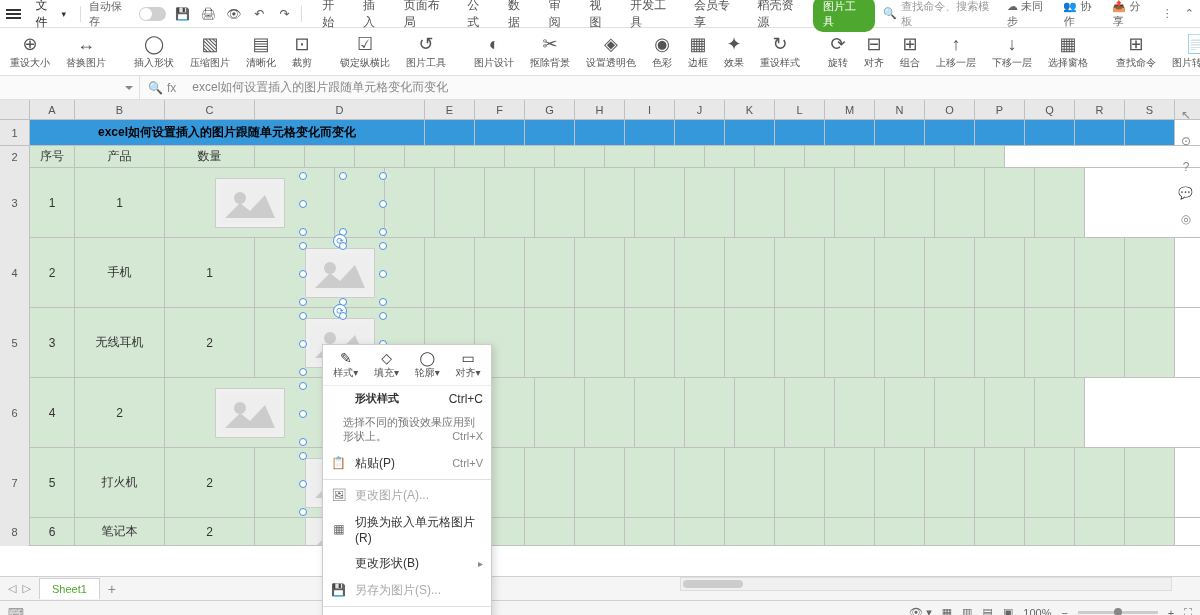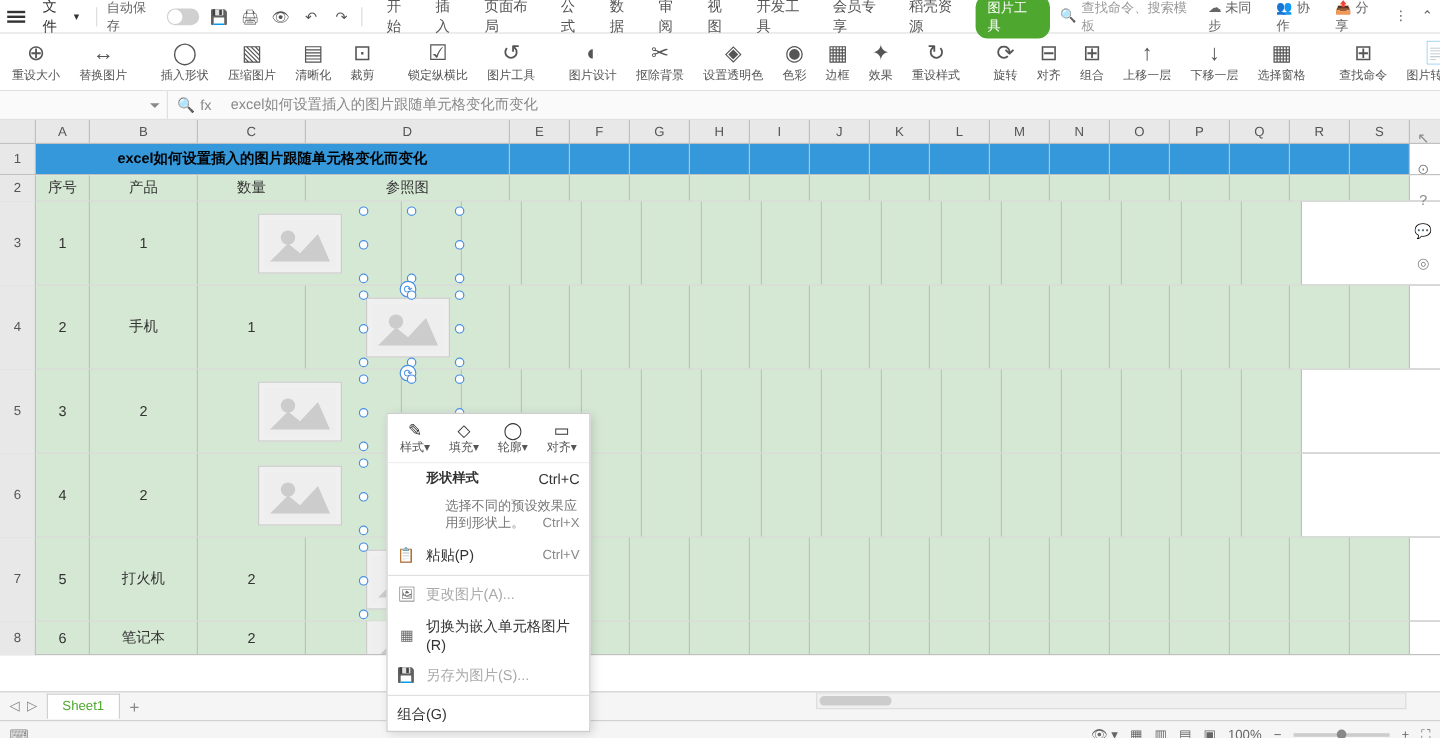--- a/index.html
+++ b/index.html
@@ -46,21 +46,21 @@
 .ctx-tb-item { flex: 1; display: flex; flex-direction: column; align-items: center; padding: 2px; cursor: pointer; }
 .ctx-tb-item .ci { font-size: 14px; }
 .ctx-tb-item .cl { font-size: 10px; color: #555; }
 .ctx-item { display: flex; align-items: center; padding: 5px 8px; gap: 8px; cursor: pointer; }
 .ctx-item.disabled { color: #aaa; }
 .ctx-item .ci-ico { width: 16px; text-align: center; color: #666; }
 .ctx-item .ci-txt { flex: 1; }
 .ctx-item .ci-sc { color: #888; font-size: 11px; }
 .ctx-item .ci-ar { color: #888; font-size: 10px; }
 .ctx-sep { height: 1px; background: #e0e0e0; margin: 2px 0; }
-.ctx-desc { padding: 4px 8px 6px 48px; font-size: 11px; color: #777; line-height: 1.3; }
+.ctx-desc { padding: 4px 8px 6px 20px; font-size: 11px; color: #777; line-height: 1.3; }
 .sheet-tabs { height: 24px; display: flex; align-items: center; border-top: 1px solid #d0d0d0; background: #f5f5f5; font-size: 11px; }
 .sheet-nav { display: flex; gap: 6px; padding: 0 8px; color: #888; }
 .sheet-tab { padding: 4px 12px; background: #fff; border: 1px solid #d0d0d0; border-bottom: none; color: #4ea72e; }
 .sheet-add { padding: 0 8px; color: #888; font-size: 14px; }
 .status-bar { height: 24px; display: flex; align-items: center; border-top: 1px solid #d0d0d0; background: #f5f5f5; font-size: 11px; padding: 0 8px; gap: 10px; }
 .status-right { margin-left: auto; display: flex; align-items: center; gap: 10px; color: #666; }
 .zoom-slider { width: 80px; height: 3px; background: #ccc; position: relative; }
 .zoom-slider::after { content: ""; position: absolute; width: 8px; height: 8px; background: #888; border-radius: 50%; top: -3px; left: 36px; }
 .side-pane { position: absolute; right: 0; top: 100px; width: 28px; display: flex; flex-direction: column; gap: 12px; align-items: center; padding-top: 8px; color: #888; }
 .scroll-h { position: absolute; bottom: 24px; left: 680px; right: 28px; height: 14px; background: #f0f0f0; border: 1px solid #ddd; }
@@ -263,21 +263,20 @@
         <div class="cell" style="width: 50px;"></div>
         <div class="cell" style="width: 50px;"></div>
         <div class="cell" style="width: 50px;"></div>
         <div class="cell" style="width: 50px;"></div>
       </div>
       <div class="row header-row" style="height: 22px;">
         <div class="rh" style="height: 22px;">2</div>
         <div class="cell" style="width: 45px;">序号</div>
         <div class="cell" style="width: 90px;">产品</div>
         <div class="cell" style="width: 90px;">数量</div>
-        <div class="cell" style="width: 170px;">参照图</div>
         <div class="cell" style="width: 50px;"></div>
         <div class="cell" style="width: 50px;"></div>
         <div class="cell" style="width: 50px;"></div>
         <div class="cell" style="width: 50px;"></div>
         <div class="cell" style="width: 50px;"></div>
         <div class="cell" style="width: 50px;"></div>
         <div class="cell" style="width: 50px;"></div>
         <div class="cell" style="width: 50px;"></div>
         <div class="cell" style="width: 50px;"></div>
         <div class="cell" style="width: 50px;"></div>
@@ -342,20 +341,21 @@
         <div class="cell" style="width: 50px;"></div>
         <div class="cell" style="width: 50px;"></div>
         <div class="cell" style="width: 50px;"></div>
         <div class="cell" style="width: 50px;"></div>
         <div class="cell" style="width: 50px;"></div>
         <div class="cell" style="width: 50px;"></div>
       </div>
       <div class="row " style="height: 70px;">
         <div class="rh" style="height: 70px;">5</div>
         <div class="cell" style="width: 45px;">3</div>
+        <div class="cell" style="width: 90px;">无线耳机</div>
         <div class="cell" style="width: 90px;">2</div>
         <div class="cell" style="width: 170px;">
           <div class="img-ph">
             <svg width="60" height="40" viewBox="0 0 60 40">
               <rect width="60" height="40" fill="#eee"></rect>
               <circle cx="20" cy="15" r="6" fill="#ccc"></circle>
               <path d="M5 35 L20 20 L30 28 L45 12 L55 35 Z" fill="#ccc"></path>
             </svg>
           </div>
         </div>
@@ -551,20 +551,25 @@
         </div>
         <div class="ctx-sep"></div>
         <div class="ctx-item disabled">
           <span class="ci-ico">🖼</span>
           <span class="ci-txt">更改图片(A)...</span>
         </div>
         <div class="ctx-item">
           <span class="ci-ico">▦</span>
           <span class="ci-txt">切换为嵌入单元格图片(R)</span>
         </div>
+        <div class="ctx-item">
+          <span class="ci-ico"></span>
+          <span class="ci-txt">更改形状(B)</span>
+          <span class="ci-ar">▸</span>
+        </div>
         <div class="ctx-item disabled">
           <span class="ci-ico">💾</span>
           <span class="ci-txt">另存为图片(S)...</span>
         </div>
         <div class="ctx-sep"></div>
         <div class="ctx-item">
           <span class="ci-txt">组合(G)</span>
         </div>
       </div>
   </div>

